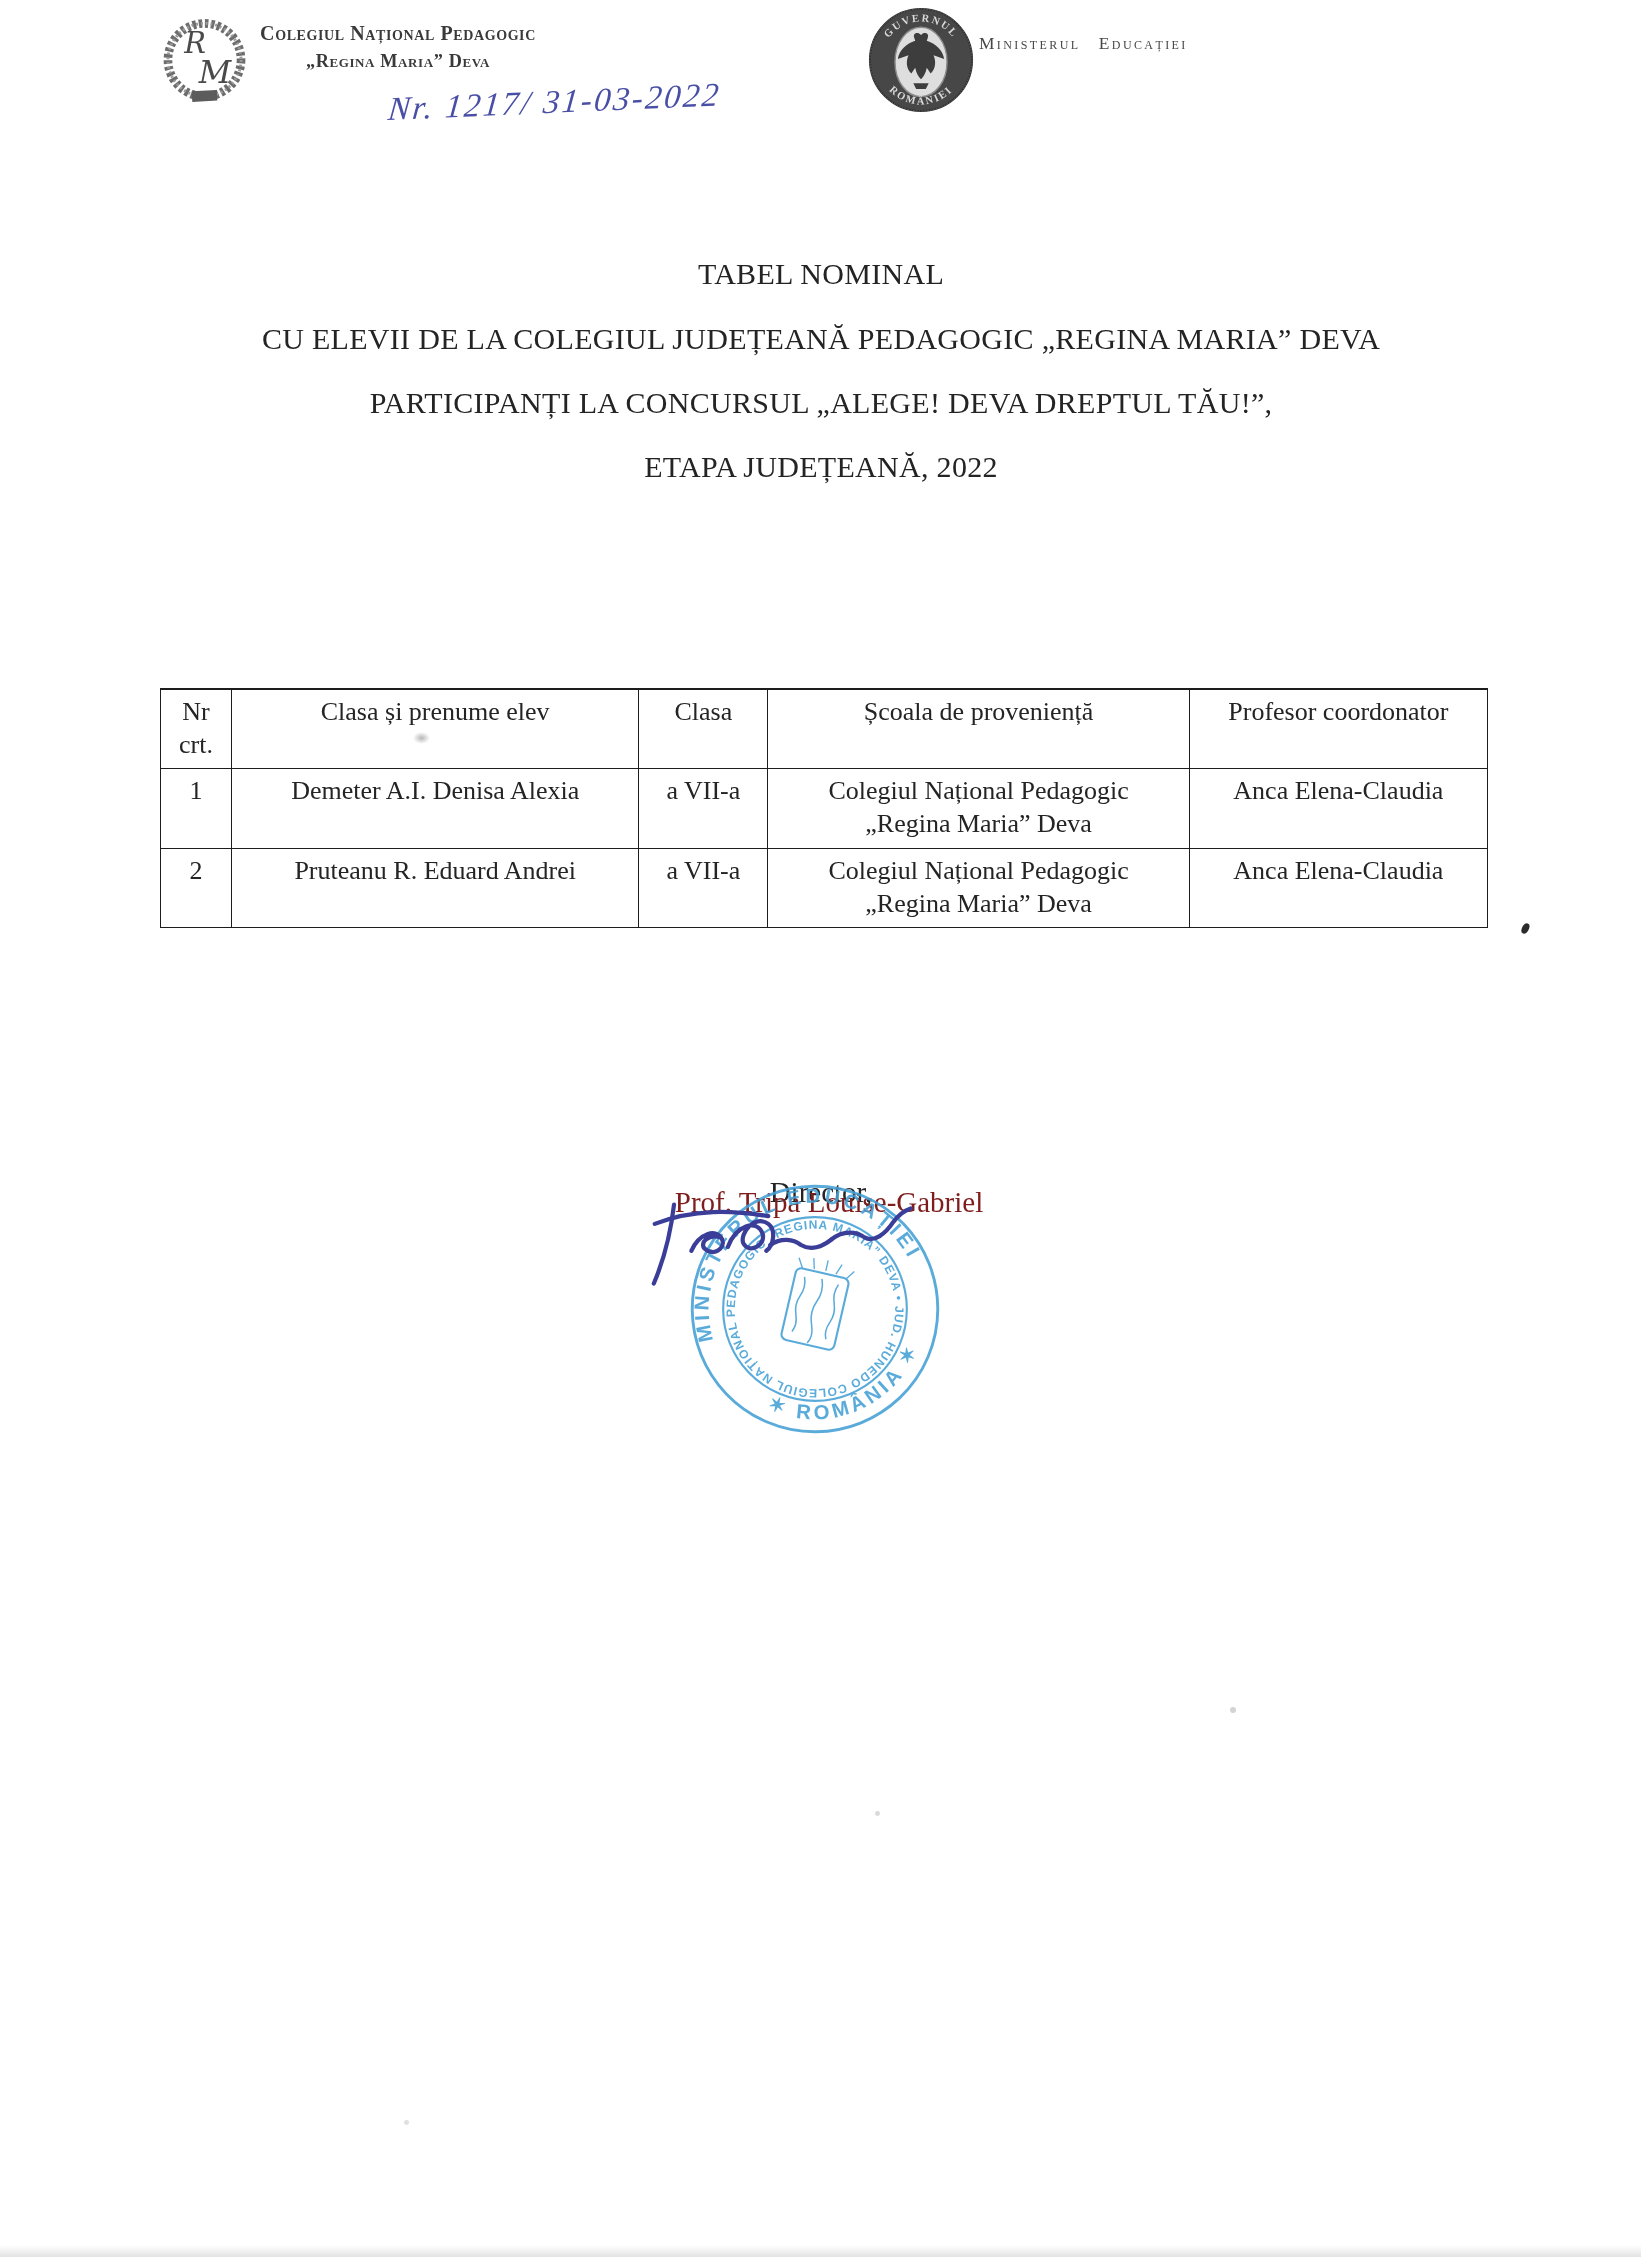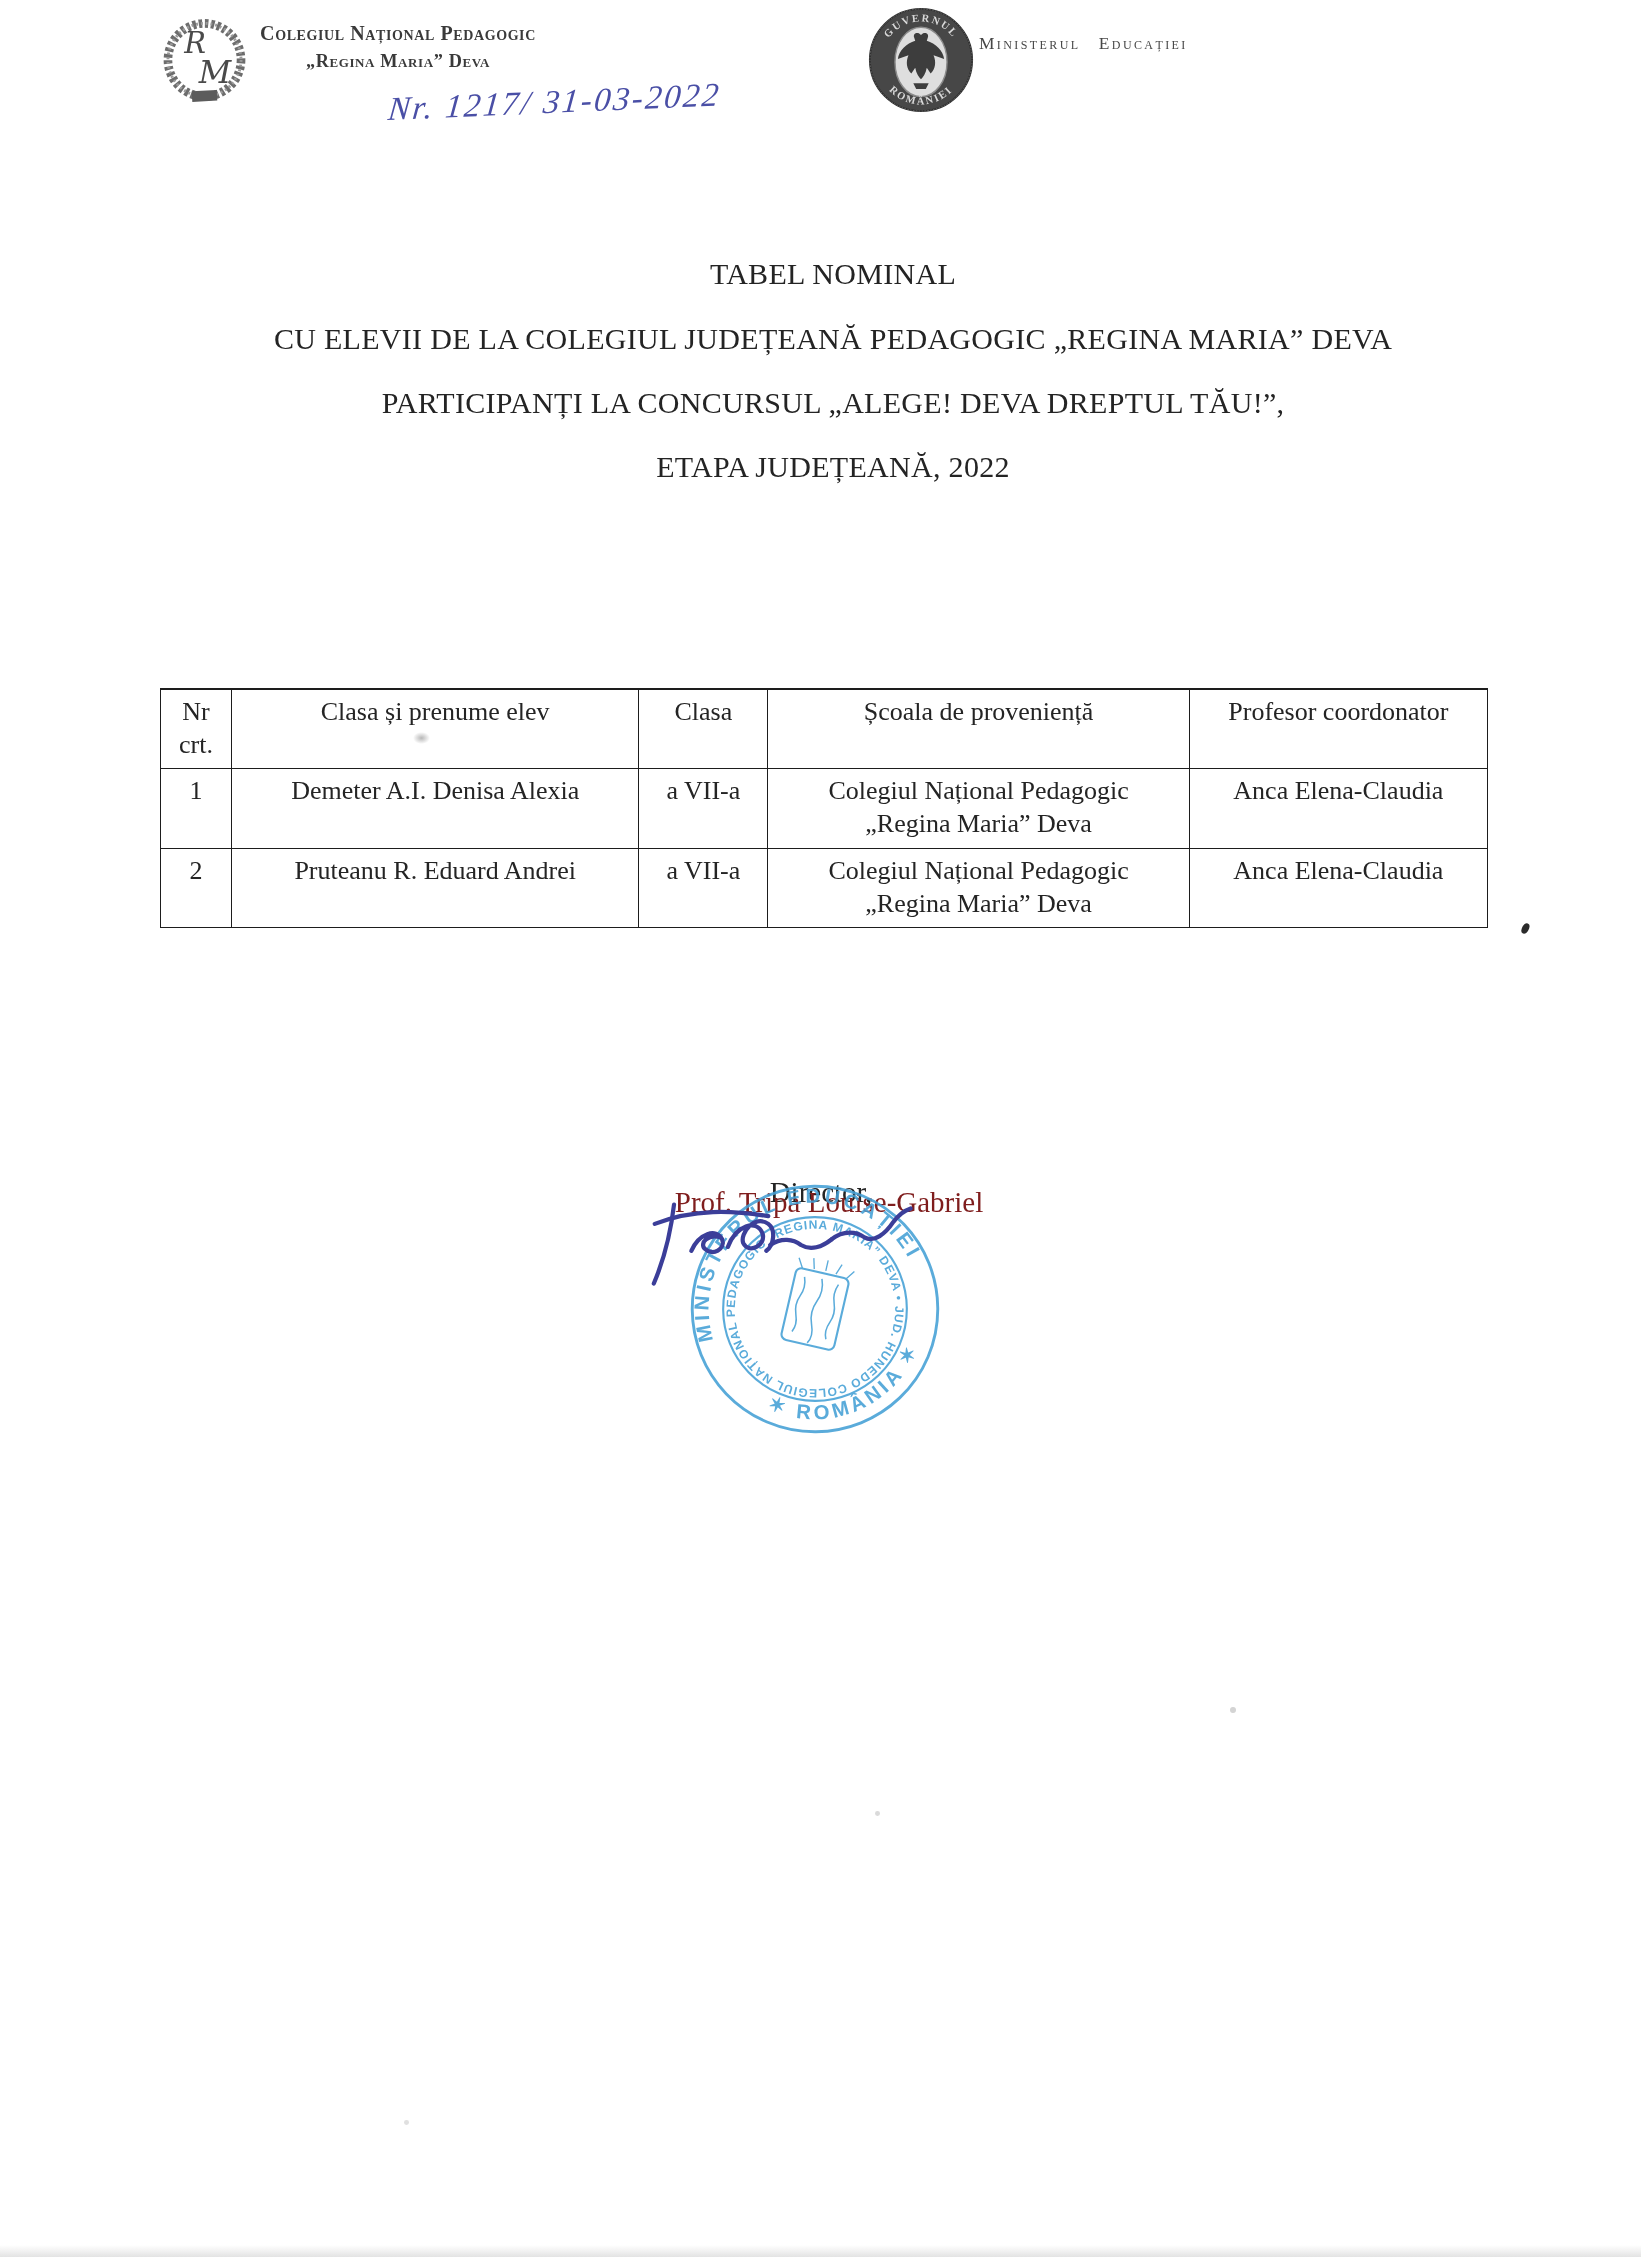--- a/index.html
+++ b/index.html
@@ -32,21 +32,21 @@
   }
   .gov-seal{position:absolute;left:867px;top:5.8px;width:108px;height:108px;}
   .ministry-name{
     position:absolute;left:979px;top:33px;width:290px;
     font-variant:small-caps;
     font-size:17.4px;letter-spacing:2.4px;word-spacing:11.6px;
     color:#474747;
   }
   
   .title-block{position:absolute;left:116px;top:0;width:1410px;text-align:center;}
-  .title-line{position:absolute;left:12px;width:1410px;font-size:30px;color:#242424;letter-spacing:0.3px;white-space:nowrap;}
+  .title-line{position:absolute;left:0;width:1410px;font-size:30px;color:#242424;letter-spacing:0.3px;white-space:nowrap;}
   .tl1{top:257px;}
   .tl2{top:322px;}
   .tl3{top:386px;}
   .tl4{top:450px;}
   
   table.students{
     position:absolute;left:160px;top:688px;
     width:1328px;
     border-collapse:collapse;
     table-layout:fixed;

